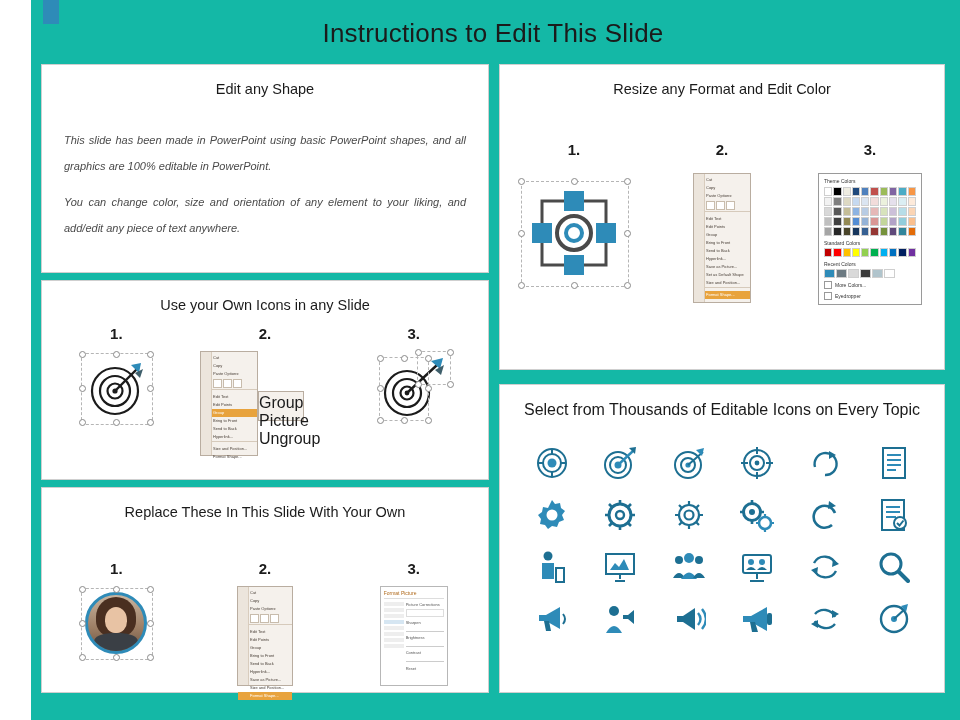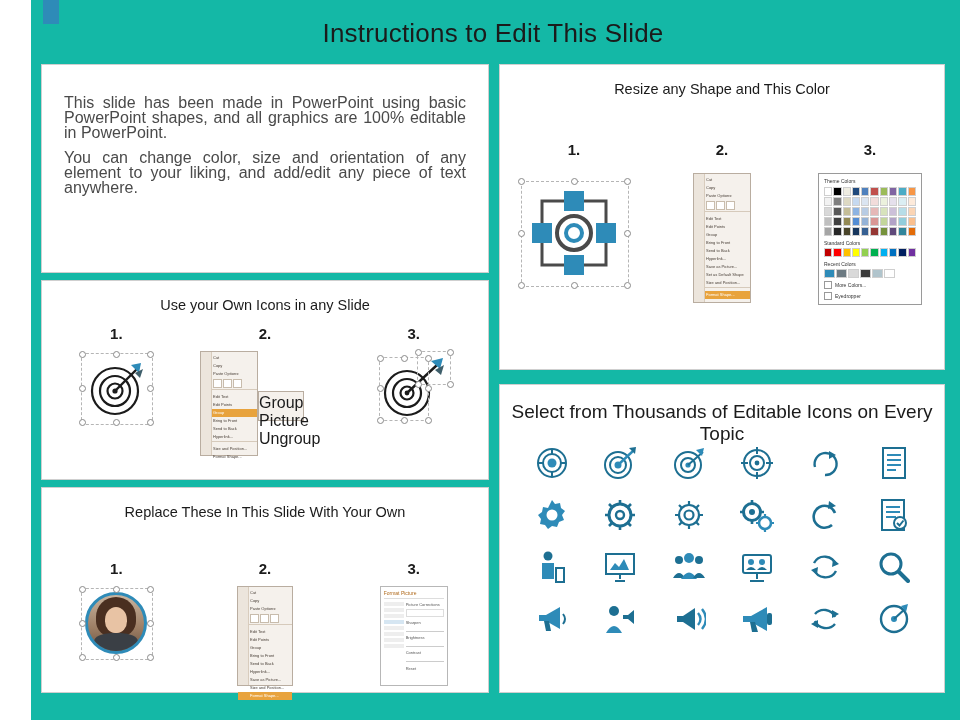--- a/index.html
+++ b/index.html
@@ -52,33 +52,34 @@
     background: #ffffff;
     box-sizing: border-box;
   }
   .panel-title {
     text-align: center;
     font-size: 14.5px;
     color: #1b1b1b;
     margin-top: 16px;
   }
   .panel-title.small {
-    font-size: 19px;
+    font-size: 16px;
   }
   
   #panel-edit-shape   { left: 28px;  top: 64px;  width: 448px; height: 209px; }
   #panel-icons        { left: 28px;  top: 280px; width: 448px; height: 200px; }
   #panel-replace      { left: 28px;  top: 487px; width: 448px; height: 206px; }
   #panel-resize       { left: 486px; top: 64px;  width: 446px; height: 306px; }
   #panel-select-icons { left: 486px; top: 384px; width: 446px; height: 309px; }
 
   .body-text {
+    font-style: italic;
     color: #4a4a4a;
-    font-size: 16px;
-    line-height: 15px;
+    font-size: 11px;
+    line-height: 26px;
     text-align: justify;
     margin: 0 22px;
   }
   .body-text.p1 { margin-top: 30px; }
   .body-text.p2 { margin-top: 10px; }
 
   .numbers-row {
     position: absolute;
     left: 0;
     width: 100%;
@@ -247,20 +248,21 @@
 <body>
 
 <div class="slide">
 
   <div class="left-bar"></div>
   <div class="left-bar-accent"></div>
 
   <div class="slide-title">Instructions to Edit This Slide</div>
 
   <div class="panel" id="panel-edit-shape">
+    <div class="panel-title">Edit any Shape</div>
     <div class="body-text p1">This slide has been made in PowerPoint using basic PowerPoint shapes, and all graphics are 100% editable in PowerPoint.</div>
     <div class="body-text p2">You can change color, size and orientation of any element to your liking, and add/edit any piece of text anywhere.</div>
   </div>
 
   <div class="panel" id="panel-icons">
     <div class="panel-title">Use your Own Icons in any Slide</div>
 
     <div class="numbers-row" style="top:44px;">
       <div class="num">1.</div>
       <div class="num">2.</div>
@@ -434,21 +436,21 @@
               <div style="height:3px;border-bottom:1px solid #ccc;margin-top:3px;"></div>
               <div style="font-size:4px;color:#555;margin-top:4px;">Reset</div>
             </div>
           </div>
         </div>
       </div>
     </div>
   </div>
 
   <div class="panel" id="panel-resize">
-    <div class="panel-title">Resize any Shape and This Color</div>
+    <div class="panel-title">Resize any Format and Edit Color</div>
 
     <div class="numbers-row" style="top:76px;">
       <div class="num">1.</div>
       <div class="num">2.</div>
       <div class="num">3.</div>
     </div>
 
     <div class="thumbs-row" style="top:108px;">
 
       <div class="thumb-cell">

